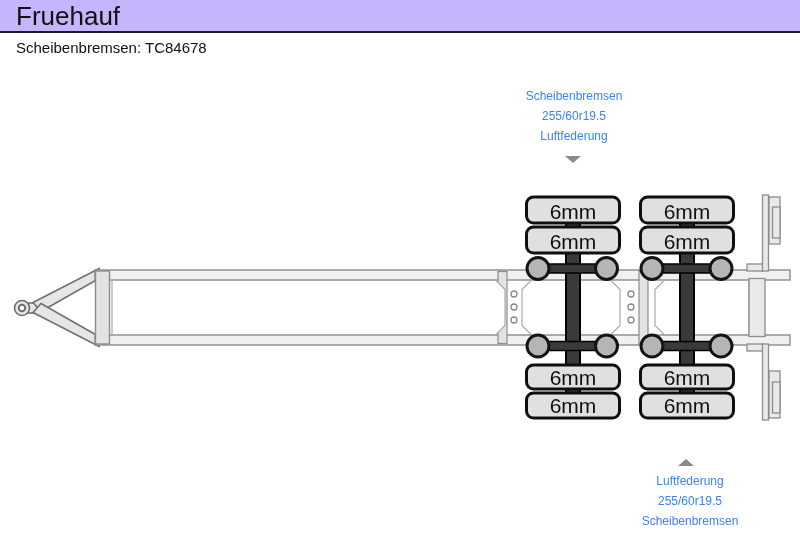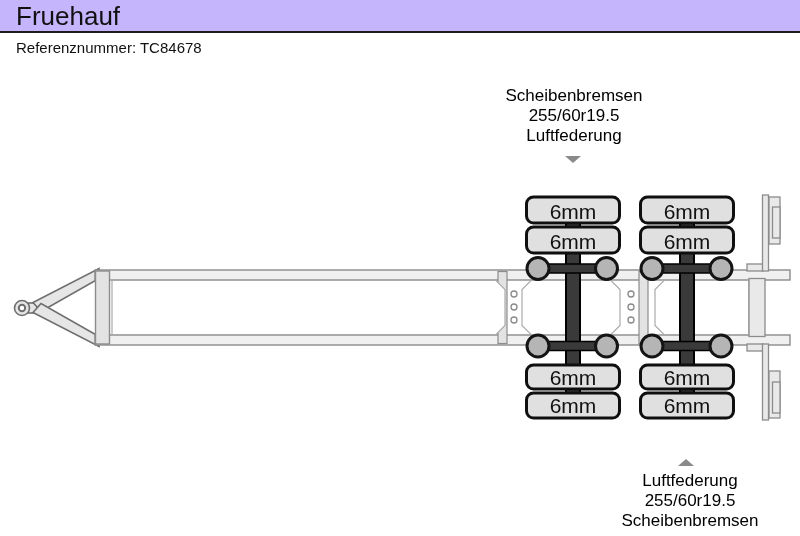--- a/index.html
+++ b/index.html
@@ -1,21 +1,21 @@
 <!DOCTYPE html>
 <html><head>
 <meta charset="utf-8">
 <style>
   html,body{margin:0;padding:0;background:#fff;}
   body{width:800px;height:536px;position:relative;overflow:hidden;
        font-family:"Liberation Sans",sans-serif;color:#1a1a1a;}
   .header{position:absolute;top:0;left:0;right:0;height:31px;border-bottom:2px solid #1c1c1c;background:#c4b5fd;}
   .title{position:absolute;left:16px;top:2px;font-size:26px;line-height:28px;color:#111;}
   .ref-line{position:absolute;left:16px;top:39px;font-size:15px;color:#111;}
-  .callout{position:absolute;width:240px;text-align:center;font-size:17px;line-height:20px;color:#000000;}
+  .callout{position:absolute;width:240px;text-align:center;font-size:12px;line-height:20px;color:#3b82f6;}
   .callout-top{top:86px;left:454px;}
   .callout-bottom{top:471px;left:570px;}
   .arrow-down{position:absolute;top:156px;left:565px;width:0;height:0;
               border-left:8px solid transparent;border-right:8px solid transparent;border-top:7px solid #8a8a8a;}
   .arrow-up{position:absolute;top:459px;left:678px;width:0;height:0;
             border-left:8px solid transparent;border-right:8px solid transparent;border-bottom:7px solid #8a8a8a;}
   svg{position:absolute;top:0;left:0;}
   .rail{fill:#f0f0f0;stroke:#8a8a8a;stroke-width:1.4;}
   .web-panel{fill:#ffffff;stroke:#ababab;stroke-width:1.2;}
   .strip{fill:#e3e3e3;stroke:#8c8c8c;stroke-width:1.2;}
@@ -28,21 +28,21 @@
   .airbag{fill:#b5b5b5;stroke:#141414;stroke-width:3;}
   .tire{fill:#e0e0e0;stroke:#0f0f0f;stroke-width:3;}
   .tire-label{font-family:"Liberation Sans",sans-serif;font-size:21px;fill:#111;text-anchor:middle;}
 </style>
 </head>
 <body>
 
 <div class="header">
   <div class="title">Fruehauf</div>
 </div>
-<div class="ref-line"><span>Referenznummer:</span> <span>TC84678</span></div>
+<div class="ref-line"><span>Scheibenbremsen:</span> <span>TC84678</span></div>
 
 <div class="callout callout-top">
   <div>Scheibenbremsen</div>
   <div>255/60r19.5</div>
   <div>Luftfederung</div>
 </div>
 <div class="arrow-down"></div>
 
 <div class="arrow-up"></div>
 <div class="callout callout-bottom">

